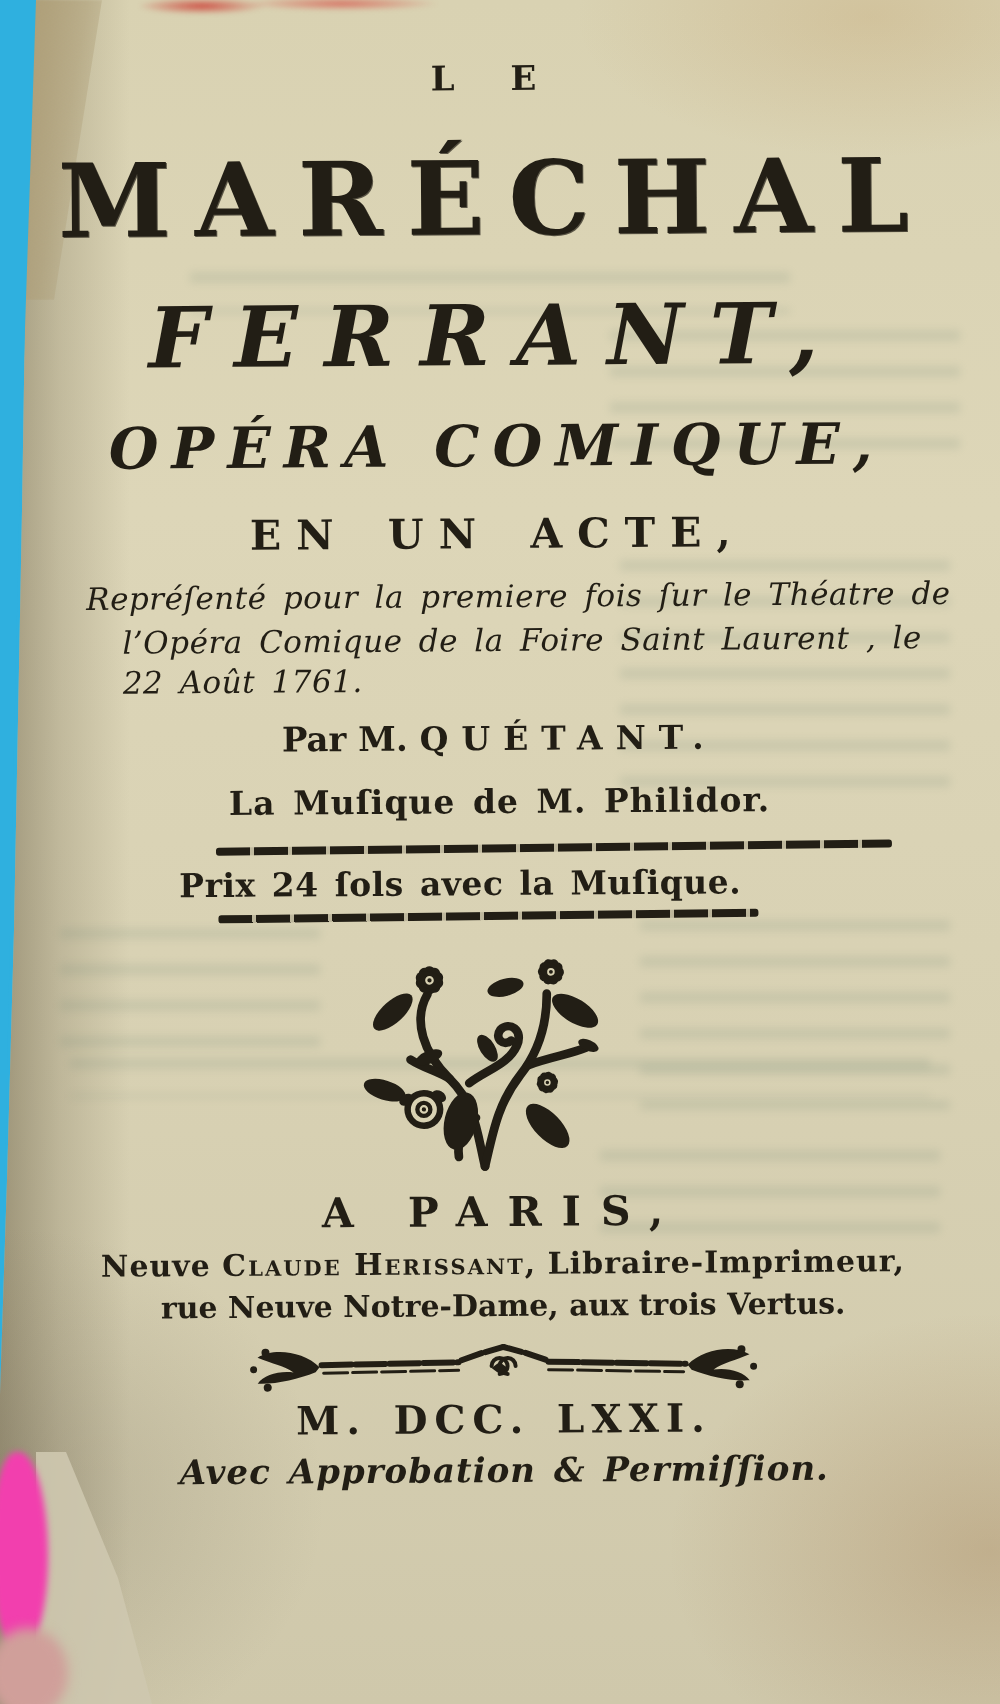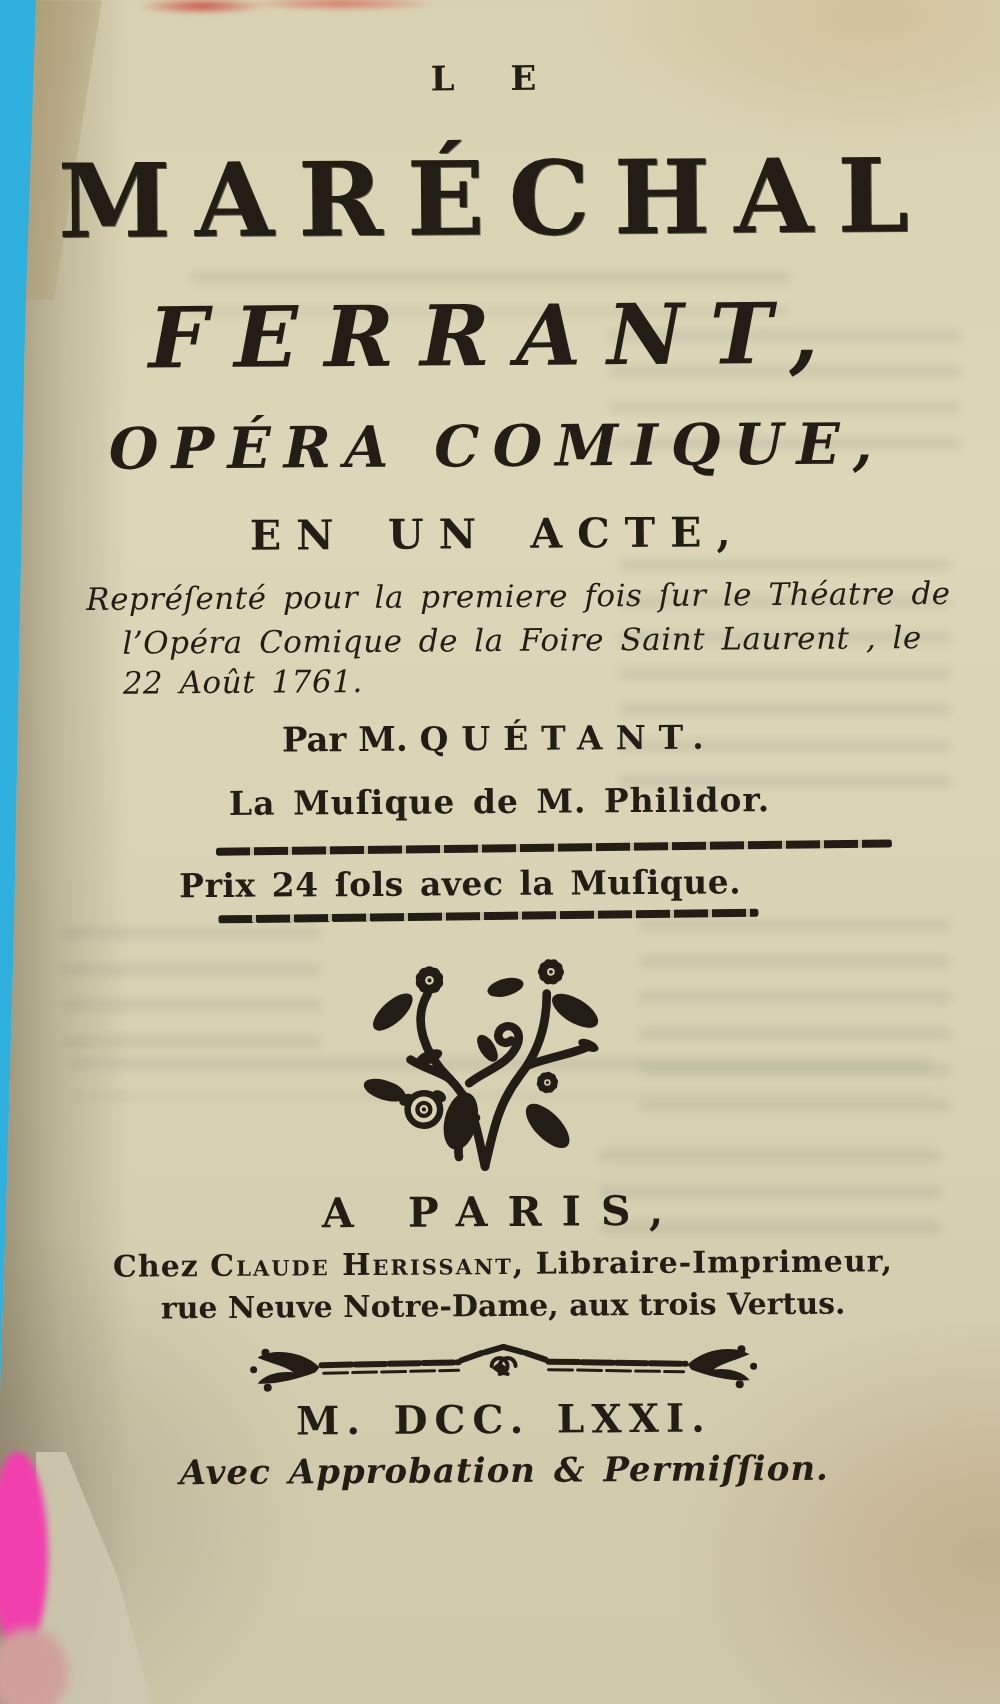--- a/index.html
+++ b/index.html
@@ -181,21 +181,21 @@
           <ellipse rx="6" ry="10" transform="rotate(226)"></ellipse>
         <ellipse rx="6" ry="10" transform="rotate(298)"></ellipse>
       </g>
       <circle cx="186" cy="128" r="3" fill="#d9d2b3"></circle>
         <circle cx="186" cy="128" r="1.6"></circle>
     </g>
   </svg>
 
   <div class="line paris">A PARIS,</div>
   <div class="line chez">
-    <span>Chez</span>
+    <span>Neuve</span>
     <span class="sc">Claude Herissant</span><span>, Libraire-Imprimeur,</span>
   </div>
   <div class="line rue">rue Neuve Notre-Dame, aux trois Vertus.</div>
 
   <svg class="divider" width="520" height="56" viewBox="0 0 520 56">
     <g class="ink-stroke">
       <line x1="78" y1="26" x2="215" y2="24" stroke-width="6" stroke-dasharray="30 4"></line>
       <line x1="80" y1="34" x2="215" y2="32" stroke-width="3" stroke-dasharray="24 5"></line>
       <line x1="305" y1="24" x2="442" y2="27" stroke-width="6" stroke-dasharray="30 4"></line>
       <line x1="305" y1="32" x2="440" y2="35" stroke-width="3" stroke-dasharray="24 5"></line>

